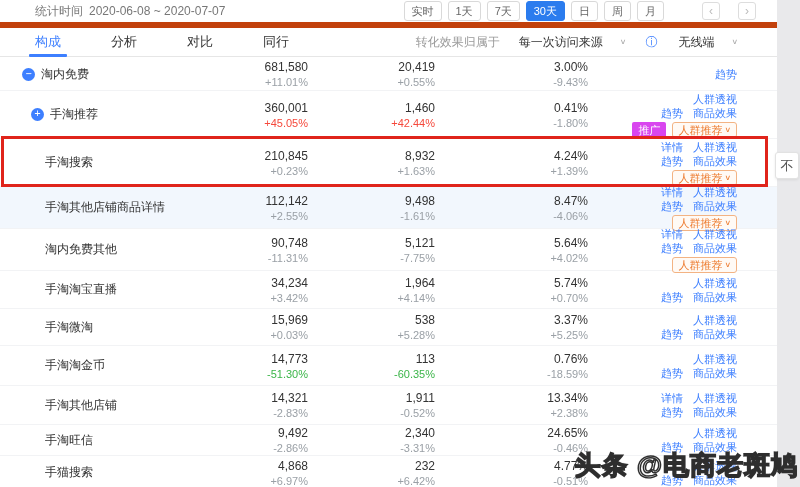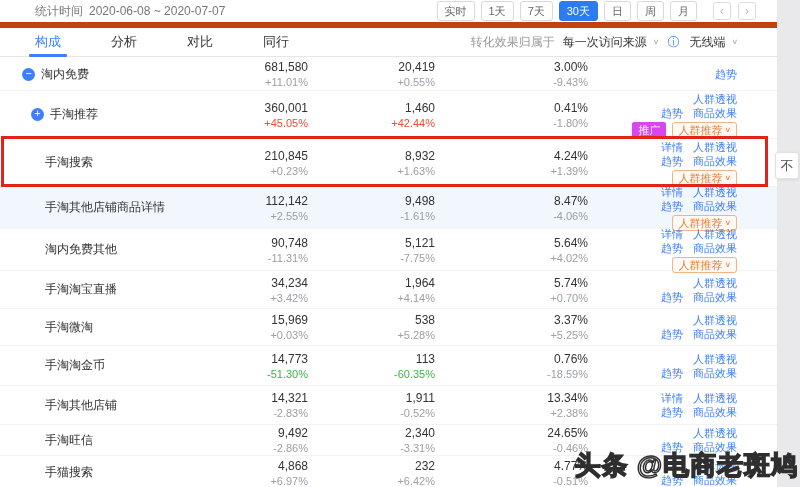--- a/index.html
+++ b/index.html
@@ -9,21 +9,21 @@
     background:#fff; font-family:"Liberation Sans","DejaVu Sans",sans-serif;
     color:#333;
   }
   
   .topbar {
     height:28px; display:flex; align-items:center;
     padding:0 44px 0 35px; border-bottom:6px solid #c2410c;
   }
   .stat-time { font-size:12px; color:#777; }
   .stat-time .lbl { margin-right:6px; }
-  .range-group { margin-left:auto; display:flex; align-items:center; gap:7px; }
+  .range-group { margin-left:auto; display:flex; align-items:center; gap:18px; }
   .rbtn {
     height:20px; padding:0 7px; font-size:11px; color:#666;
     background:#fff; border:1px solid #d9d9d9; border-radius:3px;
     display:inline-flex; align-items:center; cursor:pointer; white-space:nowrap;
   }
   .rbtn.active { background:#2B7CEE; border-color:#2B7CEE; color:#fff; }
   .arrow-btn {
     width:18px; height:18px; border:1px solid #ddd; border-radius:3px;
     background:#fff; color:#bbb; font-size:12px; line-height:16px;
     display:inline-flex; align-items:center; justify-content:center; cursor:pointer;
@@ -33,21 +33,21 @@
   .tabbar {
     height:29px; display:flex; align-items:center;
     padding:0 60px 0 35px; border-bottom:1px solid #e6e6e6;
   }
   .tab { position:relative; font-size:13px; color:#333; margin-right:50px; height:29px; display:flex; align-items:center; cursor:pointer; }
   .tab.active { color:#3D7FFF; }
   .tab.active::after {
     content:""; position:absolute; left:-6px; right:-6px; bottom:0;
     height:3px; background:#3D7FFF; border-radius:1px;
   }
-  .filterbar { margin-left:auto; display:flex; align-items:center; font-size:12px; gap:4px; white-space:nowrap; }
+  .filterbar { margin-left:auto; display:flex; align-items:center; font-size:12px; gap:15px; white-space:nowrap; }
   .f-grey { color:#999; margin-right:4px; }
   .f-val { color:#333; }
   .caret { color:#aaa; font-size:9px; transform:scaleY(.8); margin:0 2px; }
   .info-ic { color:#3D7FFF; font-size:12px; margin:0 6px 0 2px; }
   
   .table { position:absolute; left:0; top:58px; width:777px; }
   .row { display:flex; align-items:center; border-bottom:1px solid #f2f3f5; background:#fff; }
   .row.tinted { background:#f2f7fd; }
   .cell-label { flex:0 0 200px; display:flex; align-items:center; font-size:12px; color:#333; }
   .tree-icon {

